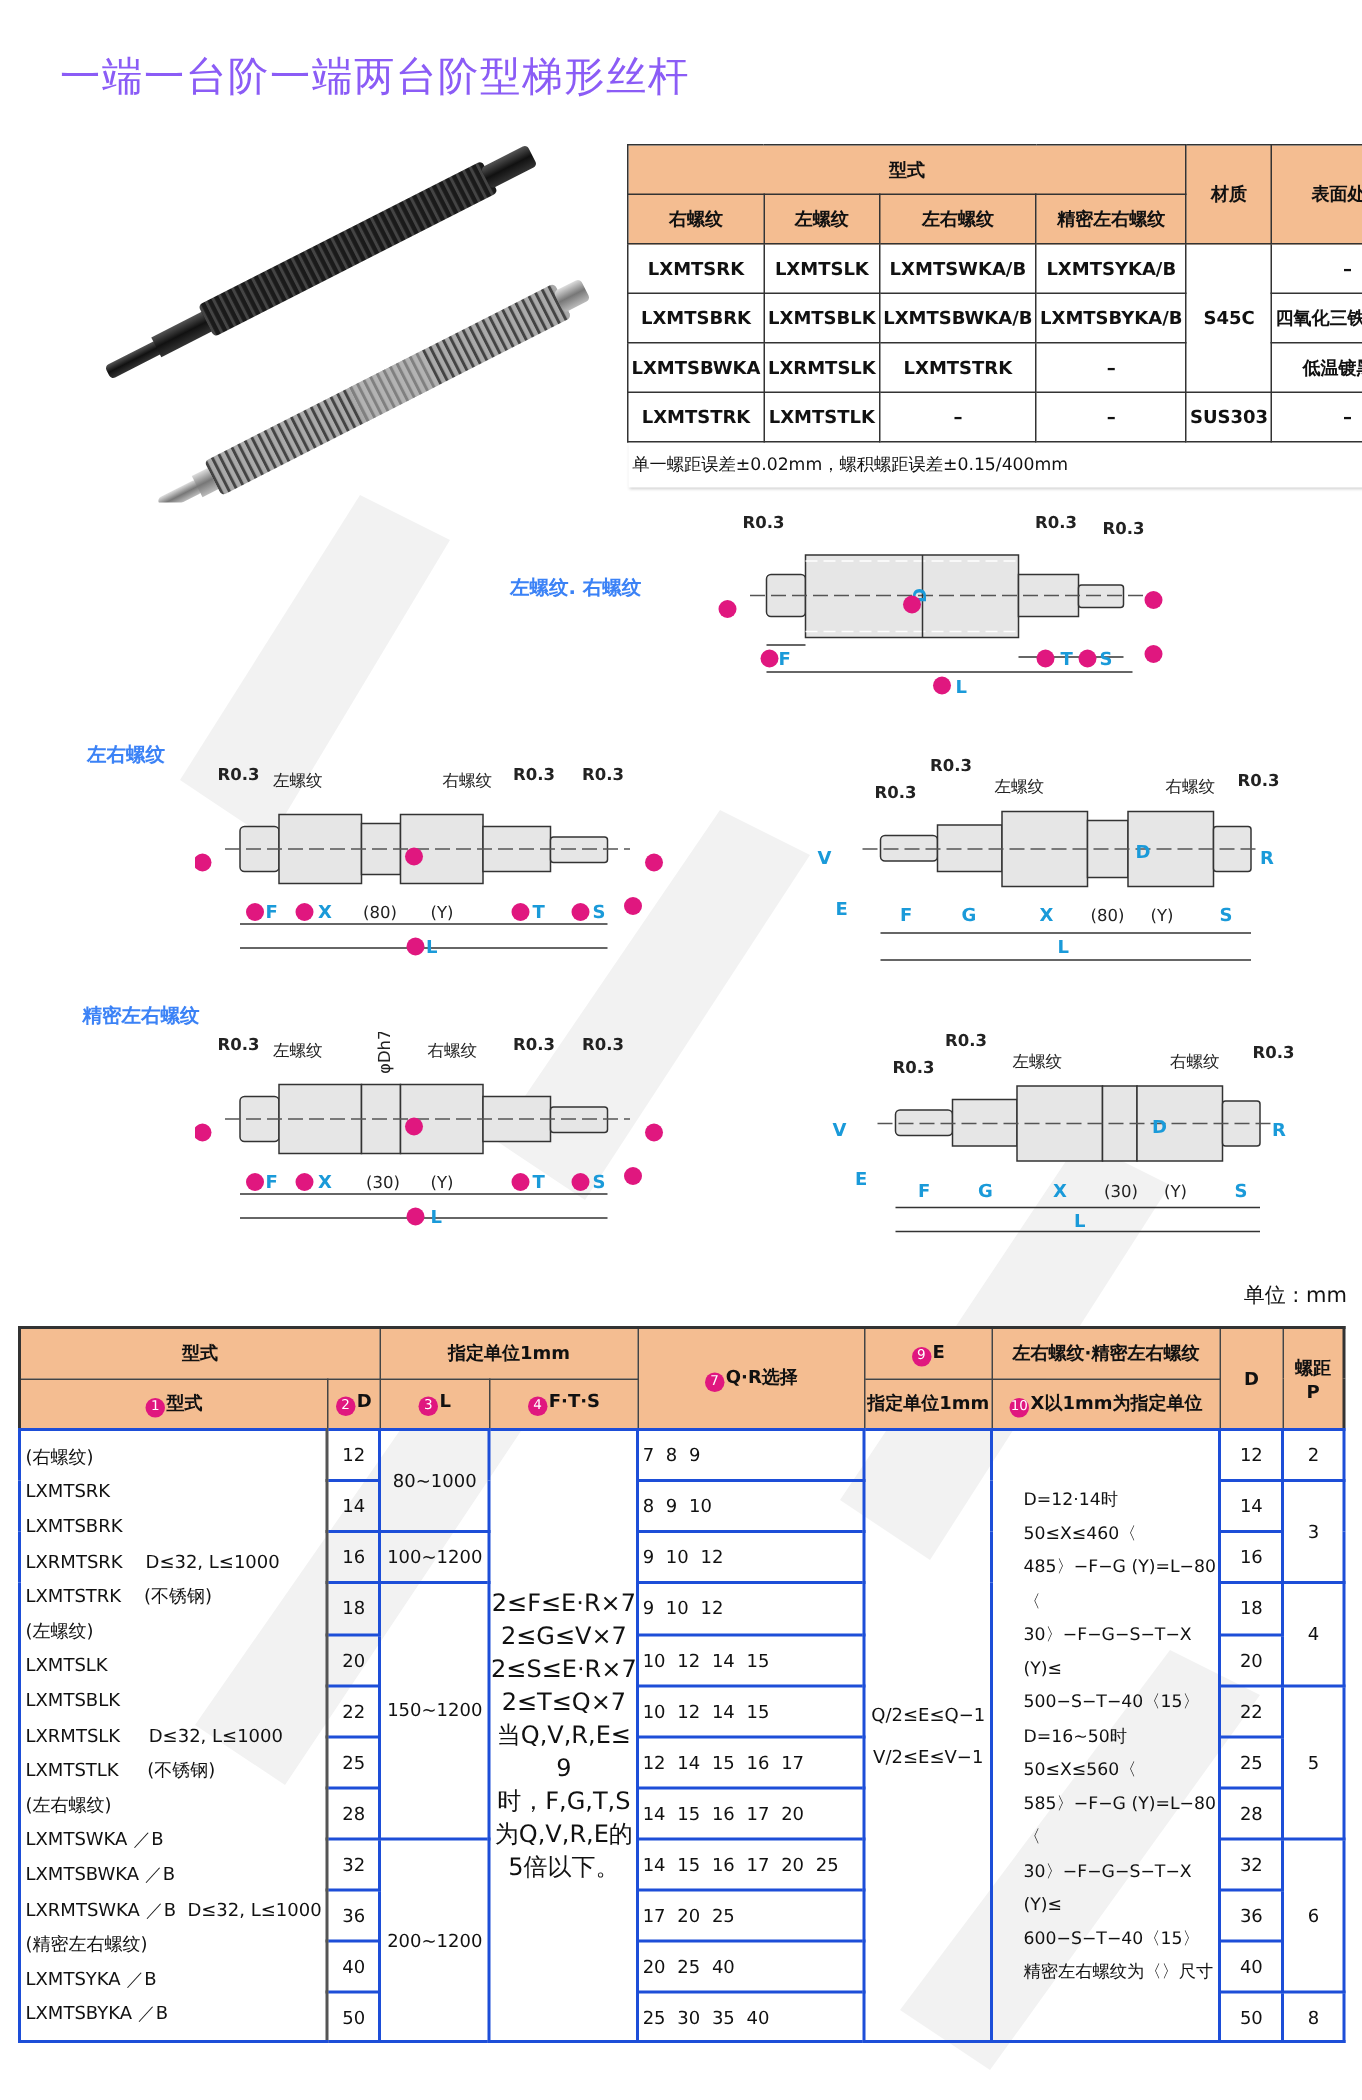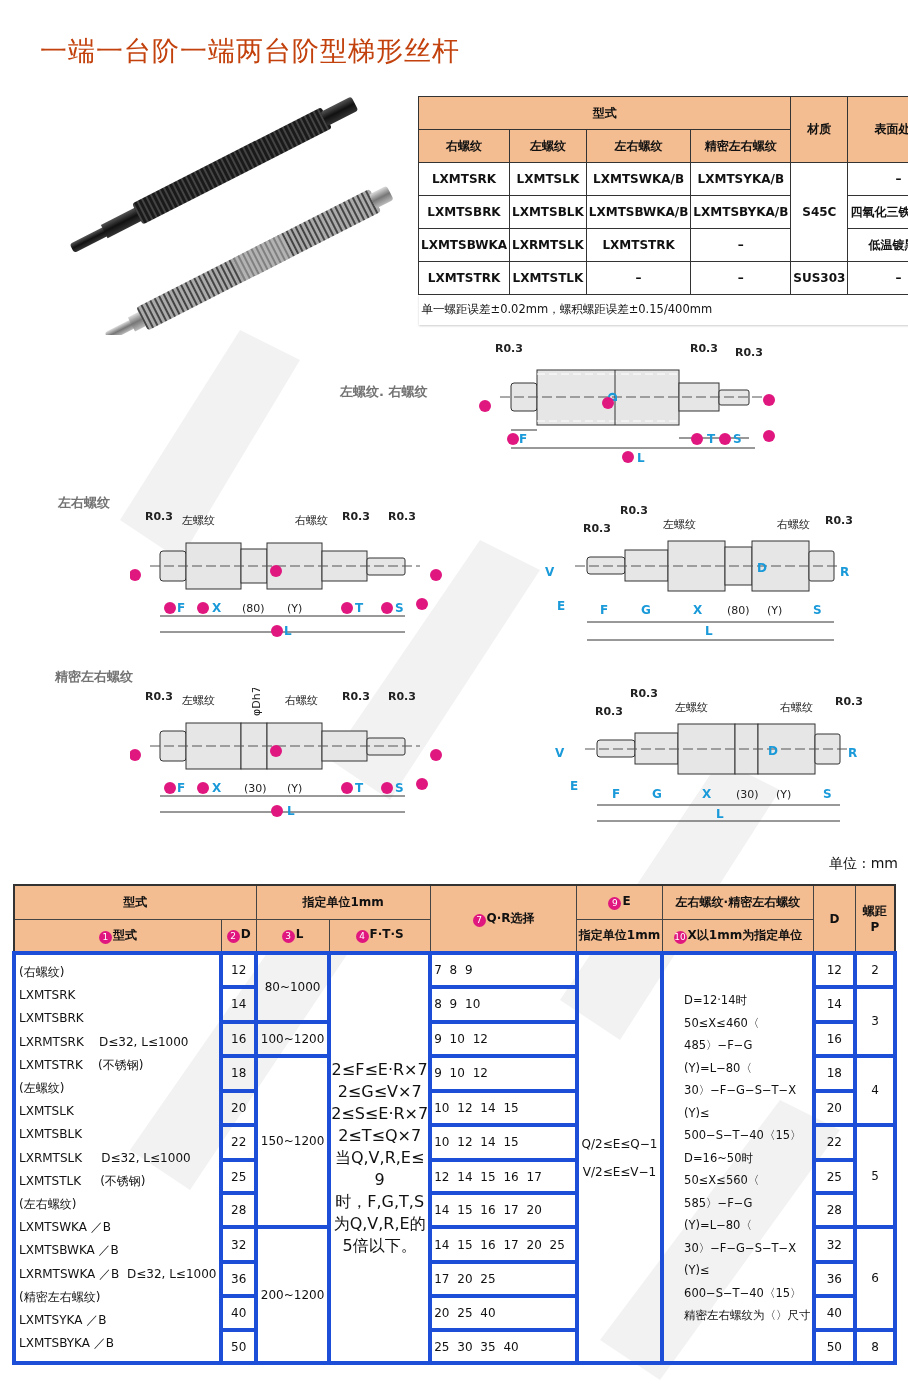--- a/index.html
+++ b/index.html
@@ -1,33 +1,33 @@
 <!DOCTYPE html>
 <html><head>
 <meta charset="utf-8">
 <style>
   * { box-sizing: border-box; margin: 0; padding: 0; }
   body { width: 908px; height: 1400px; background: #ffffff; font-family: "DejaVu Sans", "Liberation Sans", sans-serif; color: #111; position: relative; overflow: hidden; }
   .watermark { position: absolute; inset: 0; pointer-events: none; }
-  .title { position: absolute; left: 40px; top: 33px; font-size: 27px; color: #c2410c; letter-spacing: 1px; font-weight: normal; }
+  .title { position: absolute; left: 40px; top: 33px; font-size: 27px; color: #8b5cf6; letter-spacing: 1px; font-weight: normal; }
   .photo { position: absolute; left: 20px; top: 95px; width: 395px; height: 240px; }
 
   table { border-collapse: collapse; }
   .spec { position: absolute; left: 418px; top: 96px; width: 480px; font-size: 12px; }
   .spec td, .spec th { border: 1px solid #333; text-align: center; height: 33px; padding: 0 2px; font-weight: bold; white-space: nowrap; }
   .spec th { background: #f4bd91; font-weight: bold; }
   .spec .note td { text-align: left; border: none; height: 30px; font-weight: normal; border-top: 1px solid #333; font-size: 11.5px; padding-left: 3px; background: #fff; box-shadow: 0 1px 2px #ccc; }
 
-  .lbl { position: absolute; color: #737373; font-weight: bold; font-size: 13px; }
+  .lbl { position: absolute; color: #3b82f6; font-weight: bold; font-size: 13px; }
   .diag { position: absolute; }
   .unit { position: absolute; right: 10px; top: 855px; font-size: 14px; }
 
   .main { position: absolute; left: 12px; top: 884px; width: 885px; font-size: 12px; border: 2px solid #333; }
   .main th { background: #f4bd91; border: 1px solid #444; height: 34px; font-weight: bold; text-align: center; font-size: 12px; }
-  .main td { border: 4px solid #1d4ed8; text-align: center; font-size: 12px; height: 33.7px; }
+  .main td { border: 2px solid #1d4ed8; text-align: center; font-size: 12px; height: 33.7px; }
   .main td.models { text-align: left; vertical-align: top; padding: 6px 3px; line-height: 23.2px; font-size: 12px; white-space: pre; border-right: 2px solid #555; }
   .main td.qr { text-align: left; padding-left: 2px; word-spacing: 4px; margin-top: 28px; }
   .main td.fs { line-height: 22px; font-size: 16px; }
   .main td.x { text-align: left; padding-left: 20px; line-height: 22.5px; font-size: 11.5px; }
   .num { display: inline-block; width: 13px; height: 13px; border-radius: 50%; background: #e0177f; color: #fff; font-size: 9px; line-height: 13px; text-align: center; vertical-align: -1px; font-weight: normal; margin-right: 1px; }
   svg text { font-family: "DejaVu Sans", sans-serif; }
 </style>
 </head>
 <body>
 

